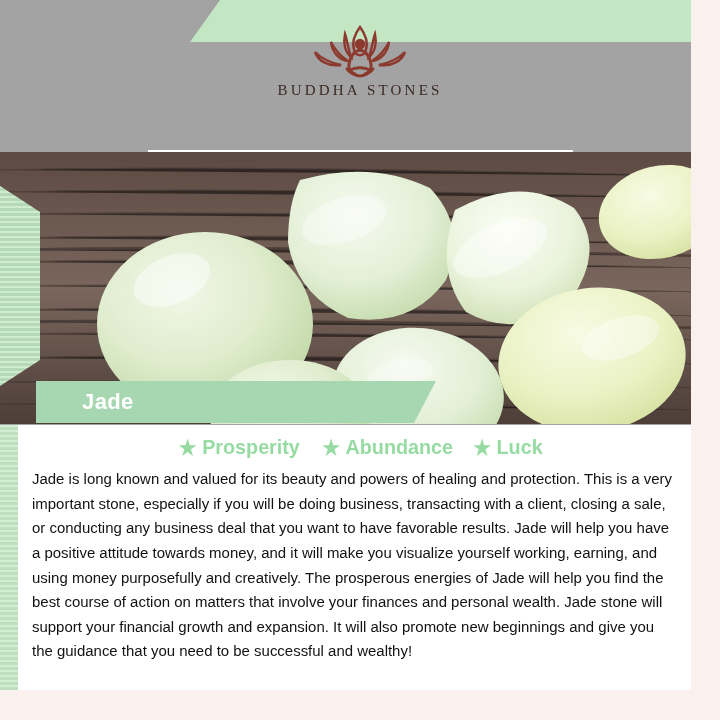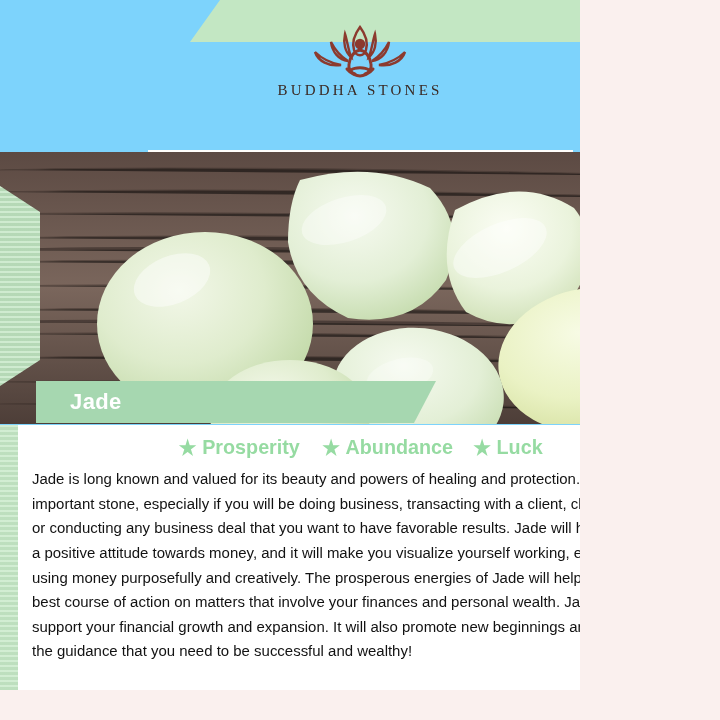--- a/index.html
+++ b/index.html
@@ -2,21 +2,21 @@
 <html><head>
 <meta charset="utf-8">
 <style>
   html,body{margin:0;padding:0;}
   body{
     width:720px;height:720px;
     font-family:"Liberation Sans", sans-serif;
     background:#faf0ee;
     overflow:hidden;
   }
-  .card{position:relative;width:580px;height:720px;background:#7dd3fc;overflow:hidden;}
+  .card{position:relative;width:691px;height:720px;background:#a3a3a3;overflow:hidden;}
 
   
   .top-green{
     position:absolute;top:0;left:190px;width:530px;height:42px;
     background:#c3e7c3;
     clip-path:polygon(30px 0, 530px 0, 530px 42px, 0 42px);
   }
   
   .right-green{
     position:absolute;top:42px;left:702px;width:18px;height:648px;
@@ -71,21 +71,21 @@
       rgba(255,255,255,.25) 0 2px, rgba(0,0,0,.05) 2px 5px);
   }
   
   .jade-band{
     position:absolute;left:36px;top:381px;width:400px;height:42px;
     background:#a6d7b0;
     clip-path:polygon(0 0, 400px 0, 378px 42px, 0 42px);
     display:flex;align-items:center;
   }
   .jade-label{
-    margin-left:34px;color:#ffffff;font-size:22px;font-weight:bold;
+    margin-left:46px;color:#ffffff;font-size:22px;font-weight:bold;
     letter-spacing:.4px;
   }
 
   
   .left-green{
     position:absolute;left:0;top:425px;width:18px;height:265px;
     background:#c5e8c6;
   }
   .left-green-tex{
     position:absolute;inset:0;

